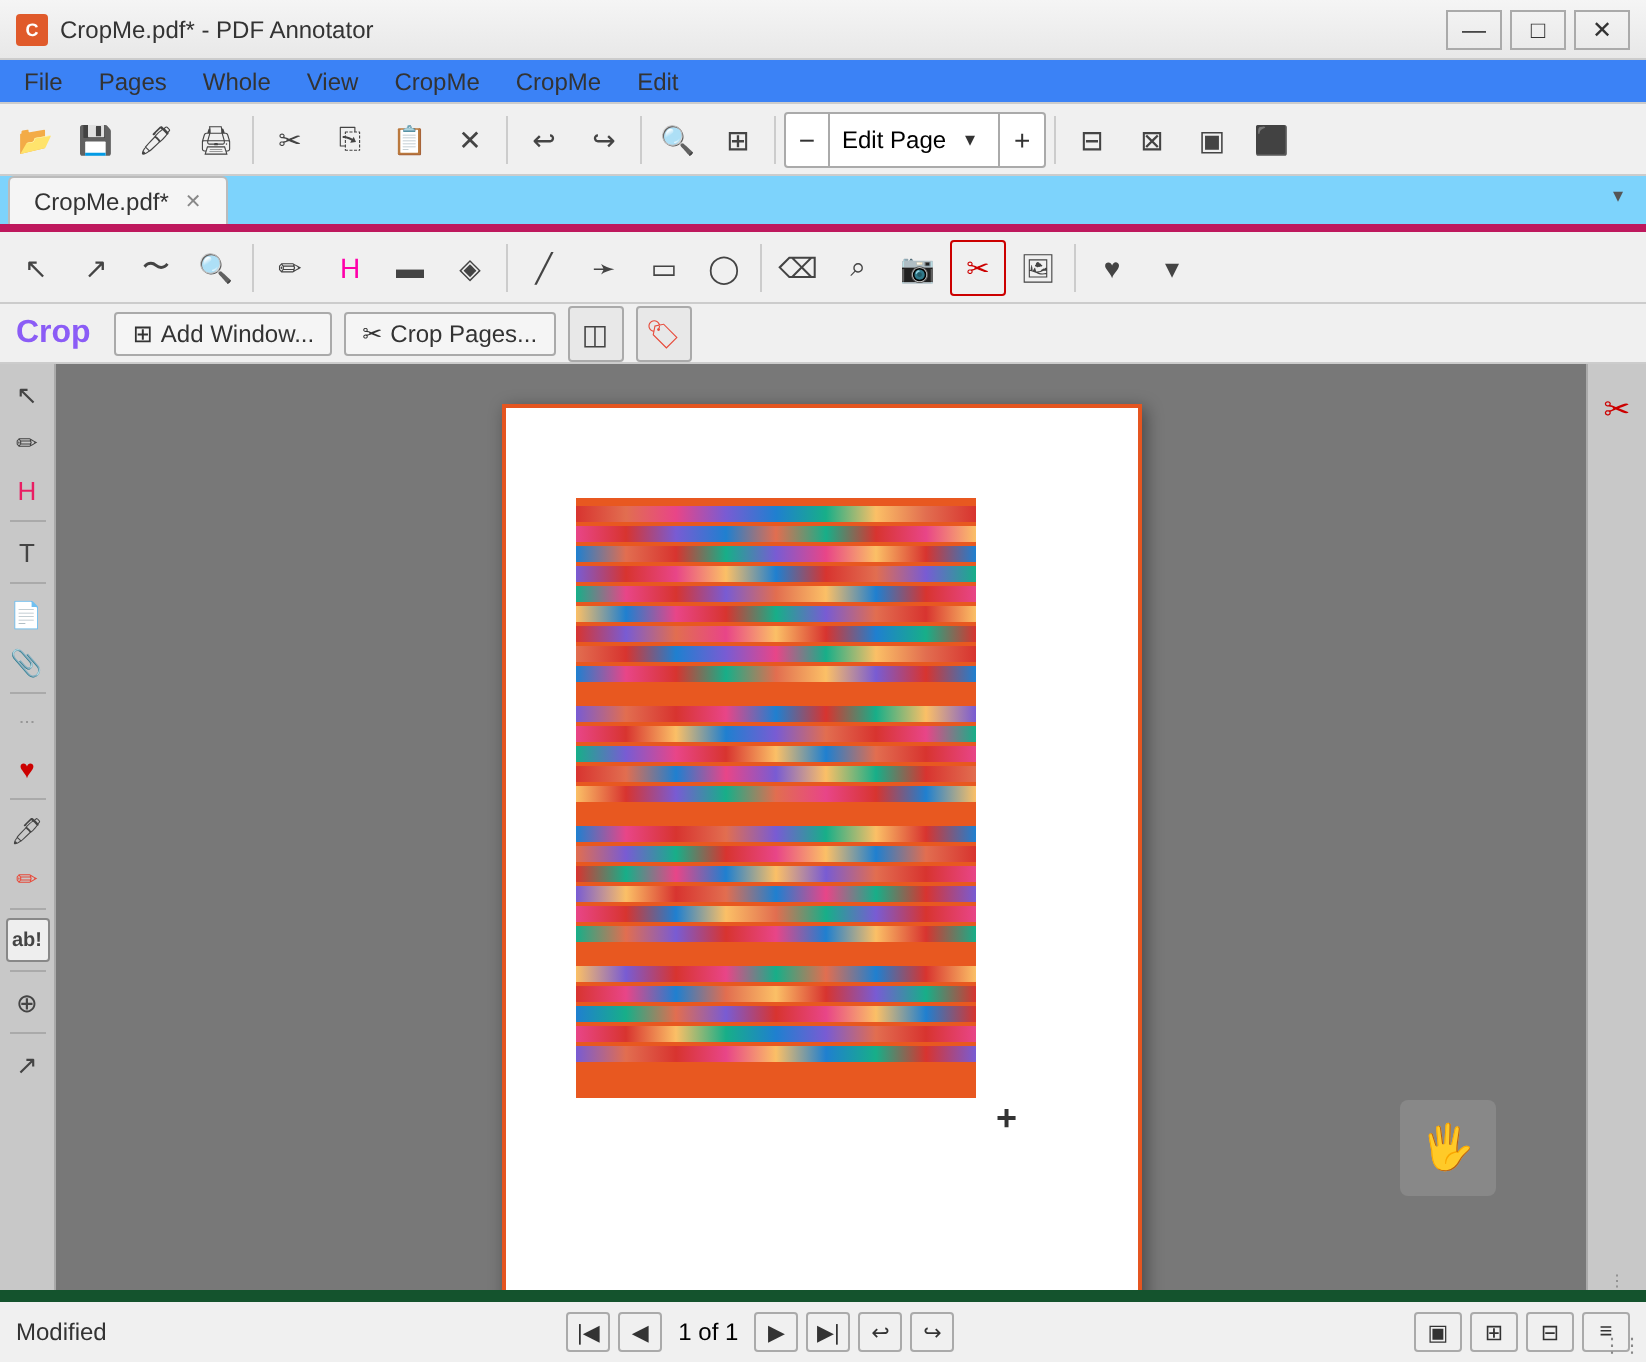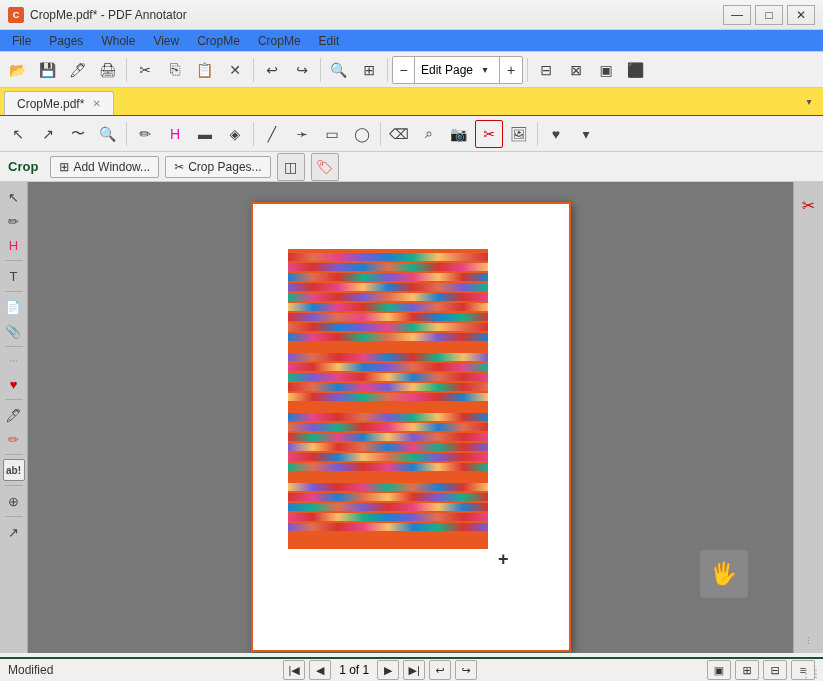--- a/index.html
+++ b/index.html
@@ -63,22 +63,22 @@
       overflow: hidden;
     }
     .zoom-btn { width: 22px; height: 28px; background: transparent; border: none; border-right: 1px solid #aaa; cursor: pointer; font-size: 14px; color: #333; }
     .zoom-display { padding: 0 6px; font-size: 12px; display: flex; align-items: center; gap: 4px; border-right: 1px solid #aaa; }
     .zoom-dropdown { width: 16px; height: 28px; background: transparent; border: none; cursor: pointer; color: #333; font-size: 10px; }
     .zoom-add { width: 22px; height: 28px; background: transparent; border: none; cursor: pointer; font-size: 14px; color: #333; }
 
     
     #tab-bar {
       height: 28px;
-      background: #fde047;
-      border-bottom: 1px solid #be185d;
+      background: #7dd3fc;
+      border-bottom: 4px solid #be185d;
       display: flex;
       align-items: flex-end;
       padding: 0 4px;
     }
     .tab {
       height: 24px;
       padding: 0 12px;
       background: #e8e8e8;
       border: 1px solid #bbb;
       border-bottom: none;
@@ -106,21 +106,21 @@
     
     #crop-toolbar {
       height: 30px;
       background: #f0f0f0;
       border-bottom: 1px solid #ccc;
       display: flex;
       align-items: center;
       padding: 0 8px;
       gap: 6px;
     }
-    .crop-label { font-weight: bold; font-size: 13px; color: #14532d; margin-right: 6px; }
+    .crop-label { font-weight: bold; font-size: 16px; color: #8b5cf6; margin-right: 6px; }
     .crop-btn {
       height: 22px; padding: 0 8px;
       background: #f5f5f5;
       border: 1px solid #aaa;
       cursor: pointer;
       display: flex; align-items: center; gap: 4px;
       font-size: 12px;
       border-radius: 2px;
       color: #333;
     }
@@ -229,23 +229,23 @@
       background: #888;
       border-radius: 4px;
       display: flex; align-items: center; justify-content: center;
       cursor: pointer;
       font-size: 24px;
       color: white;
     }
 
     
     #status-bar {
-      height: 24px;
+      height: 36px;
       background: #f0f0f0;
-      border-top: 2px solid #14532d;
+      border-top: 6px solid #14532d;
       display: flex;
       align-items: center;
       padding: 0 8px;
       justify-content: space-between;
       position: absolute;
       bottom: 0;
       left: 0;
       right: 0;
     }
     #status-left { font-size: 12px; color: #333; }

